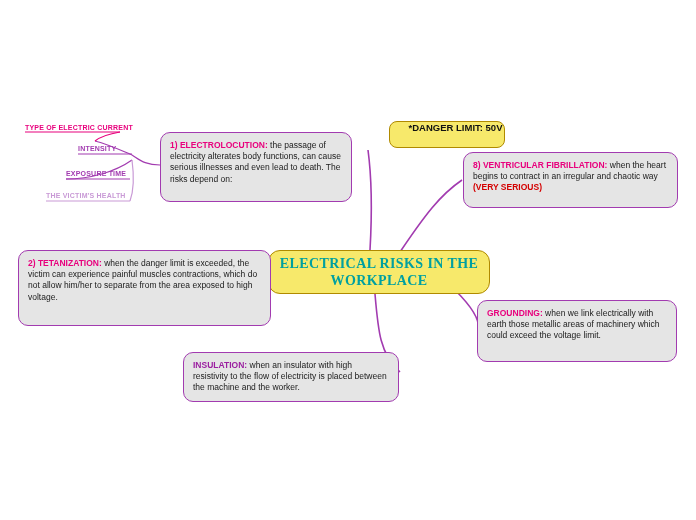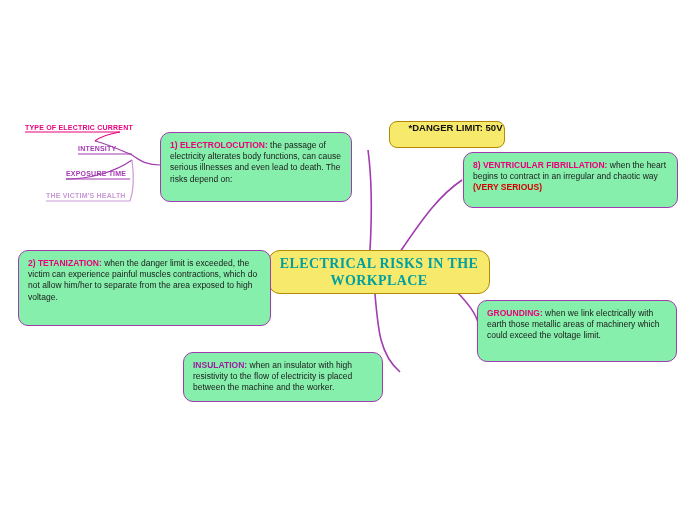--- a/index.html
+++ b/index.html
@@ -18,21 +18,21 @@
     position: absolute;
     left: 0; top: 0;
     width: 696px;
     height: 520px;
   }
   .node {
     position: absolute;
     box-sizing: border-box;
     border: 1px solid #a23bb0;
     border-radius: 10px;
-    background: #86efac;
+    background: #e5e5e5;
     padding: 7px 9px;
     font-size: 8.5px;
     line-height: 1.32;
     color: #1a1a1a;
   }
   .magenta { color: #e8007d; font-weight: bold; }
   .purple-lead { color: #9b1fa0; font-weight: bold; }
   .red-note { color: #d40000; font-weight: bold; }
 
   
@@ -104,21 +104,21 @@
   #grounding {
     left: 477px;
     top: 300px;
     width: 200px;
     height: 62px;
   }
   
   #insulation {
     left: 183px;
     top: 352px;
-    width: 200px;
+    width: 216px;
     height: 50px;
   }
 
   
   .sublabel {
     position: absolute;
     font-size: 7px;
     font-weight: bold;
     letter-spacing: 0.2px;
     white-space: nowrap;

